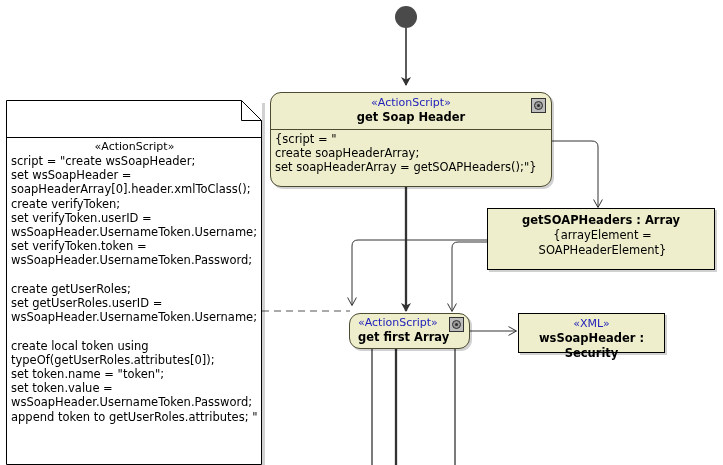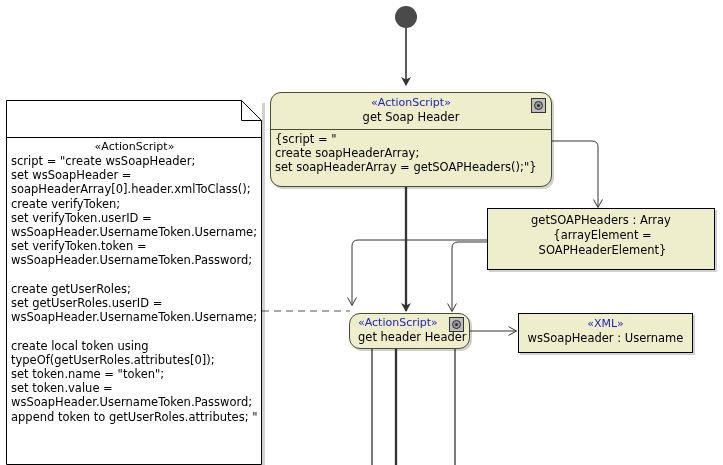--- a/index.html
+++ b/index.html
@@ -51,21 +51,21 @@
   }
   .stereotype {
     color: #2222bb;
     font-size: 11px;
     line-height: 13px;
     display: block;
   }
   .node-title {
     color: #000000;
     font-size: 11.5px;
-    font-weight: normal;
+    font-weight: bold;
     line-height: 15px;
     display: block;
     padding-top: 1px;
   }
   .node-body {
     border-top: 1px solid #4c4c33;
     margin-top: 4px;
     padding: 2px 4px 3px 4px;
     font-size: 11.5px;
     line-height: 14px;
@@ -285,28 +285,28 @@
   <div class="rect-node" style="left:487px; top:208px; width:228px; height:62px;">
     <div class="node-head">
       <span class="node-title">getSOAPHeaders : Array</span>
     </div>
     <div class="node-sub">{arrayElement = SOAPHeaderElement}</div>
   </div>
 
   <div class="action-node" style="left:349px; top:313px; width:121px; height:36px;">
     <div class="node-head" style="padding-top:2px; text-align:left; padding-left:8px;">
       <span class="stereotype">«ActionScript»</span>
-      <span class="node-title">get header Header</span>
+      <span class="node-title">get first Array</span>
     </div>
     <div class="script-badge" style="right:5px; top:3px;">
       <span class="ring"></span>
       <span class="dot"></span>
     </div>
   </div>
 
-  <div class="rect-node" style="left:518px; top:313px; width:175px; height:40px;">
+  <div class="rect-node" style="left:518px; top:313px; width:147px; height:40px;">
     <div class="node-head">
       <span class="stereotype">«XML»</span>
-      <span class="node-title">wsSoapHeader : Username</span>
+      <span class="node-title">wsSoapHeader : Security</span>
     </div>
   </div>
 
 </div>
 
 </body></html>

